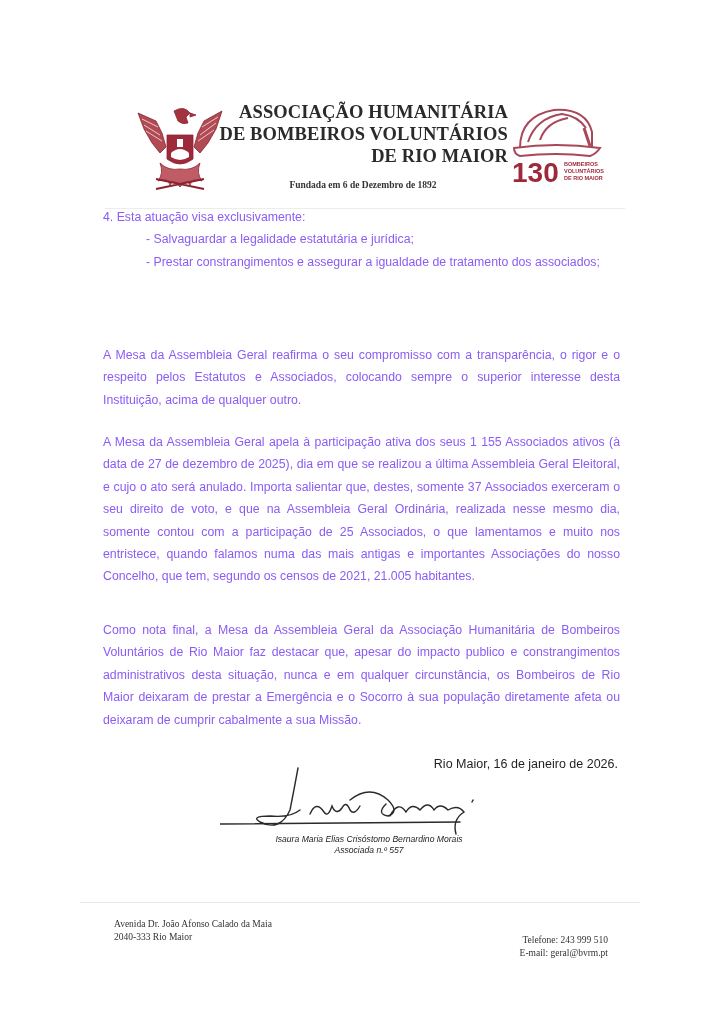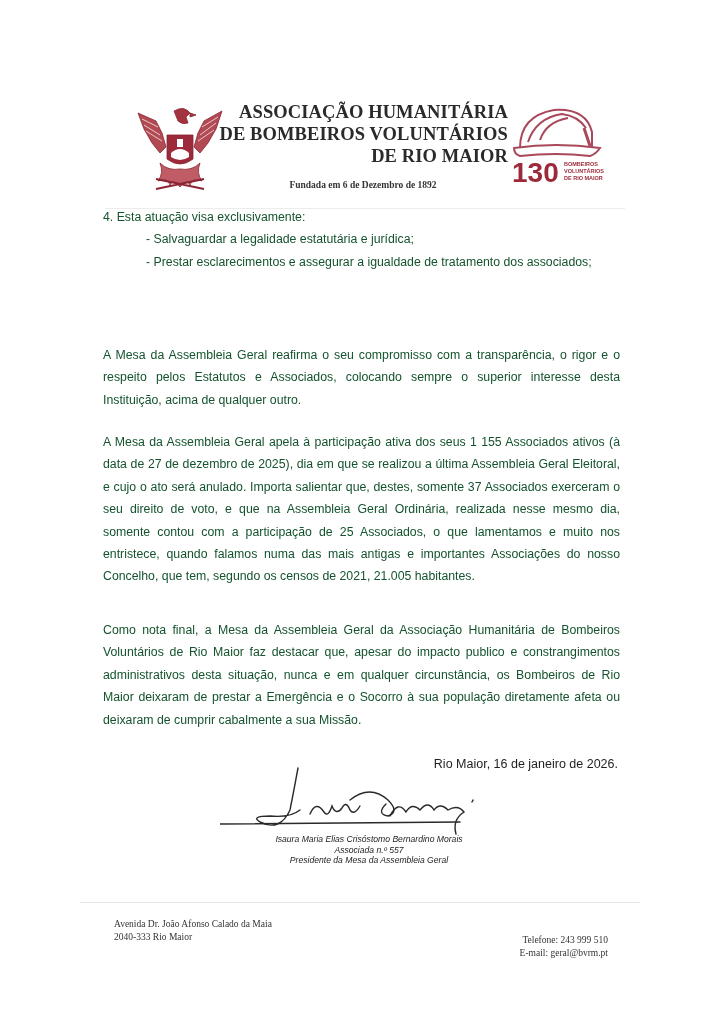--- a/index.html
+++ b/index.html
@@ -21,21 +21,21 @@
     .logo-right { position: absolute; left: 506px; top: 102px; width: 100px; height: 86px; }
     .rule-top {
       position: absolute; left: 105px; top: 208px; width: 520px; height: 1px; background: #ececec;
     }
     .rule-bottom {
       position: absolute; left: 80px; top: 902px; width: 560px; height: 1px; background: #e6e6e6;
     }
     .body-text {
       position: absolute; left: 103px; width: 517px;
       font-family: "Liberation Sans", sans-serif; font-size: 12.3px; line-height: 22.4px;
-      color: #14532d; text-align: justify;
+      color: #8b5cf6; text-align: justify;
     }
     .body-text p { margin: 0; }
     .item4 { top: 206px; }
     .item4 .lead { margin: 0; }
     .item4 .bullet { margin: 0 0 0 43px; }
     .item4 .bullet-last { margin: 0 0 0 43px; text-indent: 0; }
     .para1 { top: 344px; }
     .para2 { top: 431px; }
     .para3 { top: 619px; }
     .date-line {
@@ -103,21 +103,21 @@
     <text x="58" y="71" font-family="Liberation Sans, sans-serif" font-weight="bold" font-size="5.5" fill="#9c2a3a">VOLUNTÁRIOS</text>
     <text x="58" y="78" font-family="Liberation Sans, sans-serif" font-weight="bold" font-size="5.5" fill="#9c2a3a">DE RIO MAIOR</text>
   </svg>
 </div>
 
 <div class="rule-top"></div>
 
 <div class="body-text item4">
   <p class="lead">4. Esta atuação visa exclusivamente:</p>
   <p class="bullet">- Salvaguardar a legalidade estatutária e jurídica;</p>
-  <p class="bullet">- Prestar esclarecimentos e assegurar a igualdade de tratamento dos associados;</p>
+  <p class="bullet">- Prestar constrangimentos e assegurar a igualdade de tratamento dos associados;</p>
 </div>
 
 <div class="body-text para1">
   <p>A Mesa da Assembleia Geral reafirma o seu compromisso com a transparência, o rigor e o respeito pelos Estatutos e Associados, colocando sempre o superior interesse desta Instituição, acima de qualquer outro.</p>
 </div>
 <div class="body-text para2">
   <p>A Mesa da Assembleia Geral apela à participação ativa dos seus 1 155 Associados ativos (à data de 27 de dezembro de 2025), dia em que se realizou a última Assembleia Geral Eleitoral, e cujo o ato será anulado. Importa salientar que, destes, somente 37 Associados exerceram o seu direito de voto, e que na Assembleia Geral Ordinária, realizada nesse mesmo dia, somente contou com a participação de 25 Associados, o que lamentamos e muito nos entristece, quando falamos numa das mais antigas e importantes Associações do nosso Concelho, que tem, segundo os censos de 2021, 21.005 habitantes.</p>
 </div>
 <div class="body-text para3">
   <p>Como nota final, a Mesa da Assembleia Geral da Associação Humanitária de Bombeiros Voluntários de Rio Maior faz destacar que, apesar do impacto publico e constrangimentos administrativos desta situação, nunca e em qualquer circunstância, os Bombeiros de Rio Maior deixaram de prestar a Emergência e o Socorro à sua população diretamente afeta ou deixaram de cumprir cabalmente a sua Missão.</p>
@@ -133,21 +133,20 @@
       <path d="M90 54 Q96 40 104 52 Q108 58 112 46 Q116 56 122 48 Q126 40 130 50 Q134 56 140 46"></path>
       <path d="M130 40 Q150 24 168 40 Q180 52 168 56 Q156 54 166 44"></path>
       <path d="M170 56 Q178 40 186 52 Q192 42 200 50 Q208 40 214 50 Q220 42 228 50 Q238 44 244 52 Q232 60 236 74"></path>
       <path d="M252 42 L253 40"></path>
     </g>
   </svg>
 </div>
 <div class="sig-block">
   <div>Isaura Maria Elias Crisóstomo Bernardino Morais</div>
   <div>Associada n.º 557</div>
-  <div>Presidente da Mesa da Assembleia Geral</div>
 </div>
 
 <div class="rule-bottom"></div>
 
 <div class="footer-left">
   <div>Avenida Dr. João Afonso Calado da Maia</div>
   <div>2040-333 Rio Maior</div>
 </div>
 <div class="footer-right">
   <div>Telefone: 243 999 510</div>

